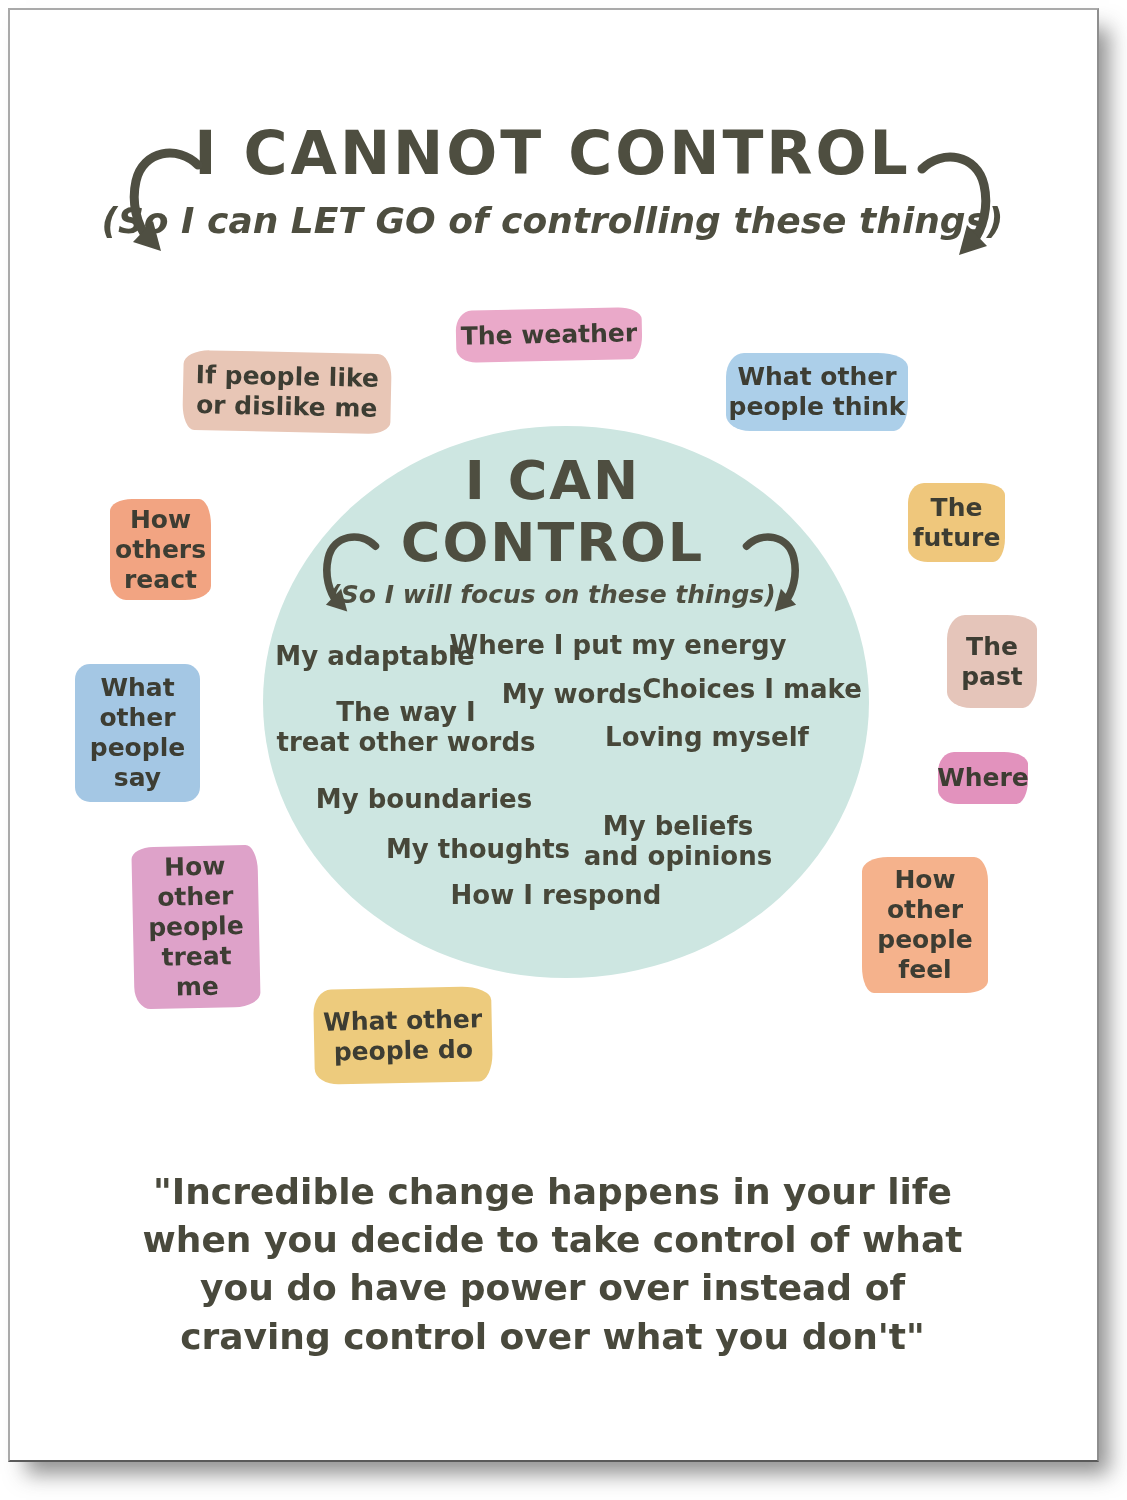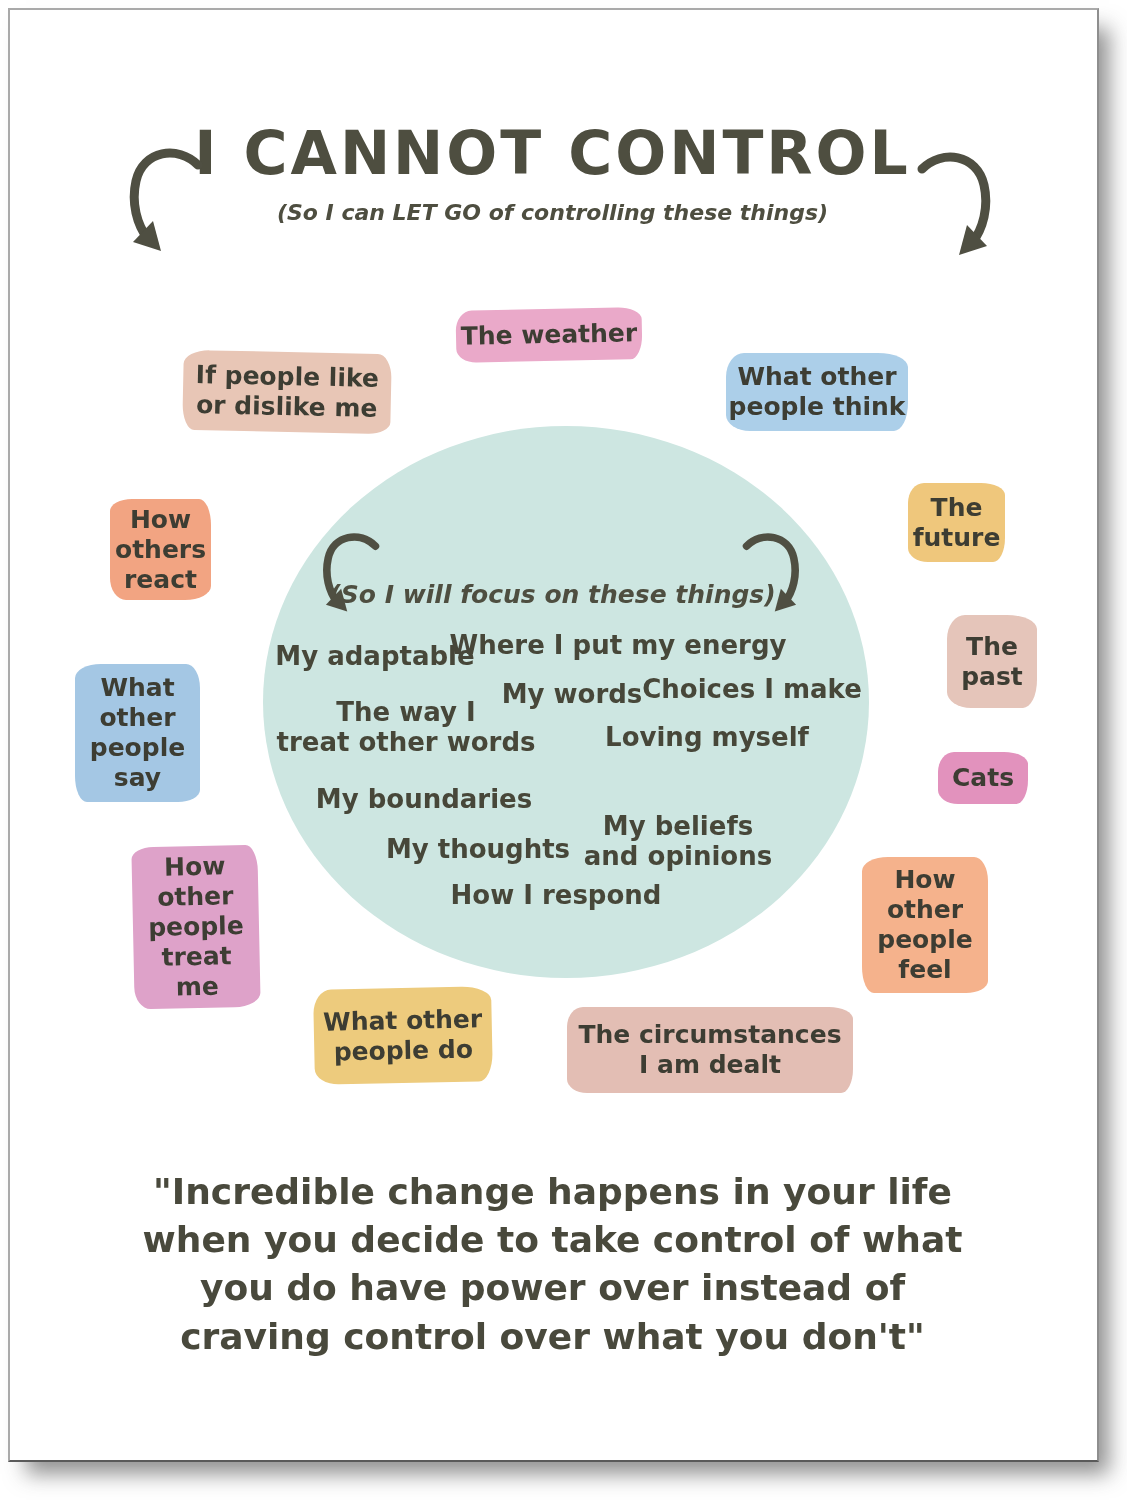--- a/index.html
+++ b/index.html
@@ -5,21 +5,21 @@
   html,body{margin:0;padding:0;background:#ffffff;}
   .page{position:relative;width:1127px;height:1500px;overflow:hidden;
         font-family:"DejaVu Sans","Liberation Sans",sans-serif;}
   .card{position:absolute;left:8px;top:8px;width:1087px;height:1450px;background:#ffffff;
         border:2px solid #a9a9a9;border-right-color:#8e8e8e;border-bottom-color:#5a5a5a;
         box-shadow:14px 16px 20px -4px rgba(55,55,55,0.55);}
   .abs{position:absolute;z-index:2;}
   .center-text{left:8px;width:1089px;text-align:center;}
   .ink{color:#4e4e40;}
   .main-title{top:118px;font-size:60px;font-weight:bold;letter-spacing:3px;}
-  .main-sub{top:200px;font-size:22px;font-weight:bold;font-style:italic;}
+  .main-sub{top:200px;font-size:36px;font-weight:bold;font-style:italic;}
   .circle{left:263px;top:426px;width:606px;height:552px;border-radius:50%;}
   .circle-title{top:450px;font-size:54px;font-weight:bold;letter-spacing:2px;
                 line-height:1.15;white-space:pre-line;}
   .circle-sub{top:580px;font-size:25px;font-weight:bold;font-style:italic;}
   .citem{transform:translate(-50%,-50%);white-space:pre-line;text-align:center;
          font-size:26px;font-weight:bold;color:#474739;line-height:1.15;}
   .box{display:flex;align-items:center;justify-content:center;text-align:center;
        white-space:pre-line;font-size:25px;font-weight:bold;color:#3d3d33;line-height:1.2;}
   .r1{border-radius:16px 24px 12px 20px / 20px 12px 24px 14px;}
   .r2{border-radius:26px 14px 22px 12px / 14px 24px 12px 26px;}
@@ -44,20 +44,22 @@
   <svg class="abs arrow" style="left:120px;top:143px" width="84" height="112" viewBox="0 0 84 112">
     <path d="M78,22 C58,2 23,7 16,38 C11,60 17,82 28,96" fill="none" stroke="#4f4f42" stroke-width="9" stroke-linecap="round"></path>
     <polygon points="41,108 13,99 33,78" fill="#4f4f42"></polygon>
   </svg>
   <svg class="abs arrow flip" style="left:916px;top:147px" width="84" height="112" viewBox="0 0 84 112">
     <path d="M78,22 C58,2 23,7 16,38 C11,60 17,82 28,96" fill="none" stroke="#4f4f42" stroke-width="9" stroke-linecap="round"></path>
     <polygon points="41,108 13,99 33,78" fill="#4f4f42"></polygon>
   </svg>
 
   <div class="abs circle" style="background: rgb(205, 230, 225);"></div>
+  <div class="abs center-text ink circle-title">I CAN
+CONTROL</div>
   <div class="abs center-text ink circle-sub">(So I will focus on these things)</div>
 
   <svg class="abs arrow" style="left:316px;top:527px" width="64" height="90" viewBox="0 0 84 112">
     <path d="M78,22 C58,2 23,7 16,38 C11,60 17,82 28,96" fill="none" stroke="#4f4f42" stroke-width="10" stroke-linecap="round"></path>
     <polygon points="41,108 13,99 33,78" fill="#4f4f42"></polygon>
   </svg>
   <svg class="abs arrow flip" style="left:742px;top:527px" width="64" height="90" viewBox="0 0 84 112">
     <path d="M78,22 C58,2 23,7 16,38 C11,60 17,82 28,96" fill="none" stroke="#4f4f42" stroke-width="10" stroke-linecap="round"></path>
     <polygon points="41,108 13,99 33,78" fill="#4f4f42"></polygon>
   </svg>
@@ -78,38 +80,36 @@
   <div class="abs box r1 tilt-l" style="left: 456px; top: 309px; width: 186px; height: 52px; background: rgb(234, 169, 201);">The weather</div>
   <div class="abs box r2 tilt-r" style="left: 183px; top: 352px; width: 208px; height: 80px; background: rgb(232, 198, 182);">If people like
 or dislike me</div>
   <div class="abs box r3" style="left: 726px; top: 353px; width: 182px; height: 78px; background: rgb(172, 207, 233);">What other
 people think</div>
   <div class="abs box r4" style="left: 110px; top: 499px; width: 101px; height: 101px; background: rgb(242, 164, 130);">How
 others
 react</div>
   <div class="abs box r1" style="left: 908px; top: 483px; width: 97px; height: 79px; background: rgb(239, 199, 124);">The
 future</div>
-  <div class="abs box r2" style="left: 75px; top: 664px; width: 125px; height: 138px; background: rgb(164, 199, 228);">What
+  <div class="abs box r2" style="left: 75px; top: 664px; width: 125px; height: 138px; background: rgb(164, 199, 228); border-radius: 15px;">What
 other
 people
 say</div>
   <div class="abs box r3" style="left: 947px; top: 615px; width: 90px; height: 93px; background: rgb(229, 197, 186);">The
 past</div>
-  <div class="abs box r1" style="left: 938px; top: 752px; width: 90px; height: 52px; background: rgb(226, 146, 189);">Cats</div>
+  <div class="abs box r1" style="left: 938px; top: 752px; width: 90px; height: 52px; background: rgb(226, 146, 189);">Where</div>
   <div class="abs box r4 tilt-l" style="left: 133px; top: 846px; width: 126px; height: 162px; background: rgb(222, 162, 201);">How
 other
 people
 treat
 me</div>
   <div class="abs box r2" style="left: 862px; top: 857px; width: 126px; height: 136px; background: rgb(245, 178, 140);">How
 other
 people
 feel</div>
   <div class="abs box r3 tilt-l" style="left: 314px; top: 988px; width: 178px; height: 95px; background: rgb(237, 203, 125);">What other
 people do</div>
-  <div class="abs box r1" style="left: 567px; top: 1007px; width: 286px; height: 86px; background: rgb(227, 190, 180);">The circumstances
-I am dealt</div>
 
   <div class="abs center-text quote">"Incredible change happens in your life
 when you decide to take control of what
 you do have power over instead of
 craving control over what you don't"</div>
 </div>
 
 </body></html>

